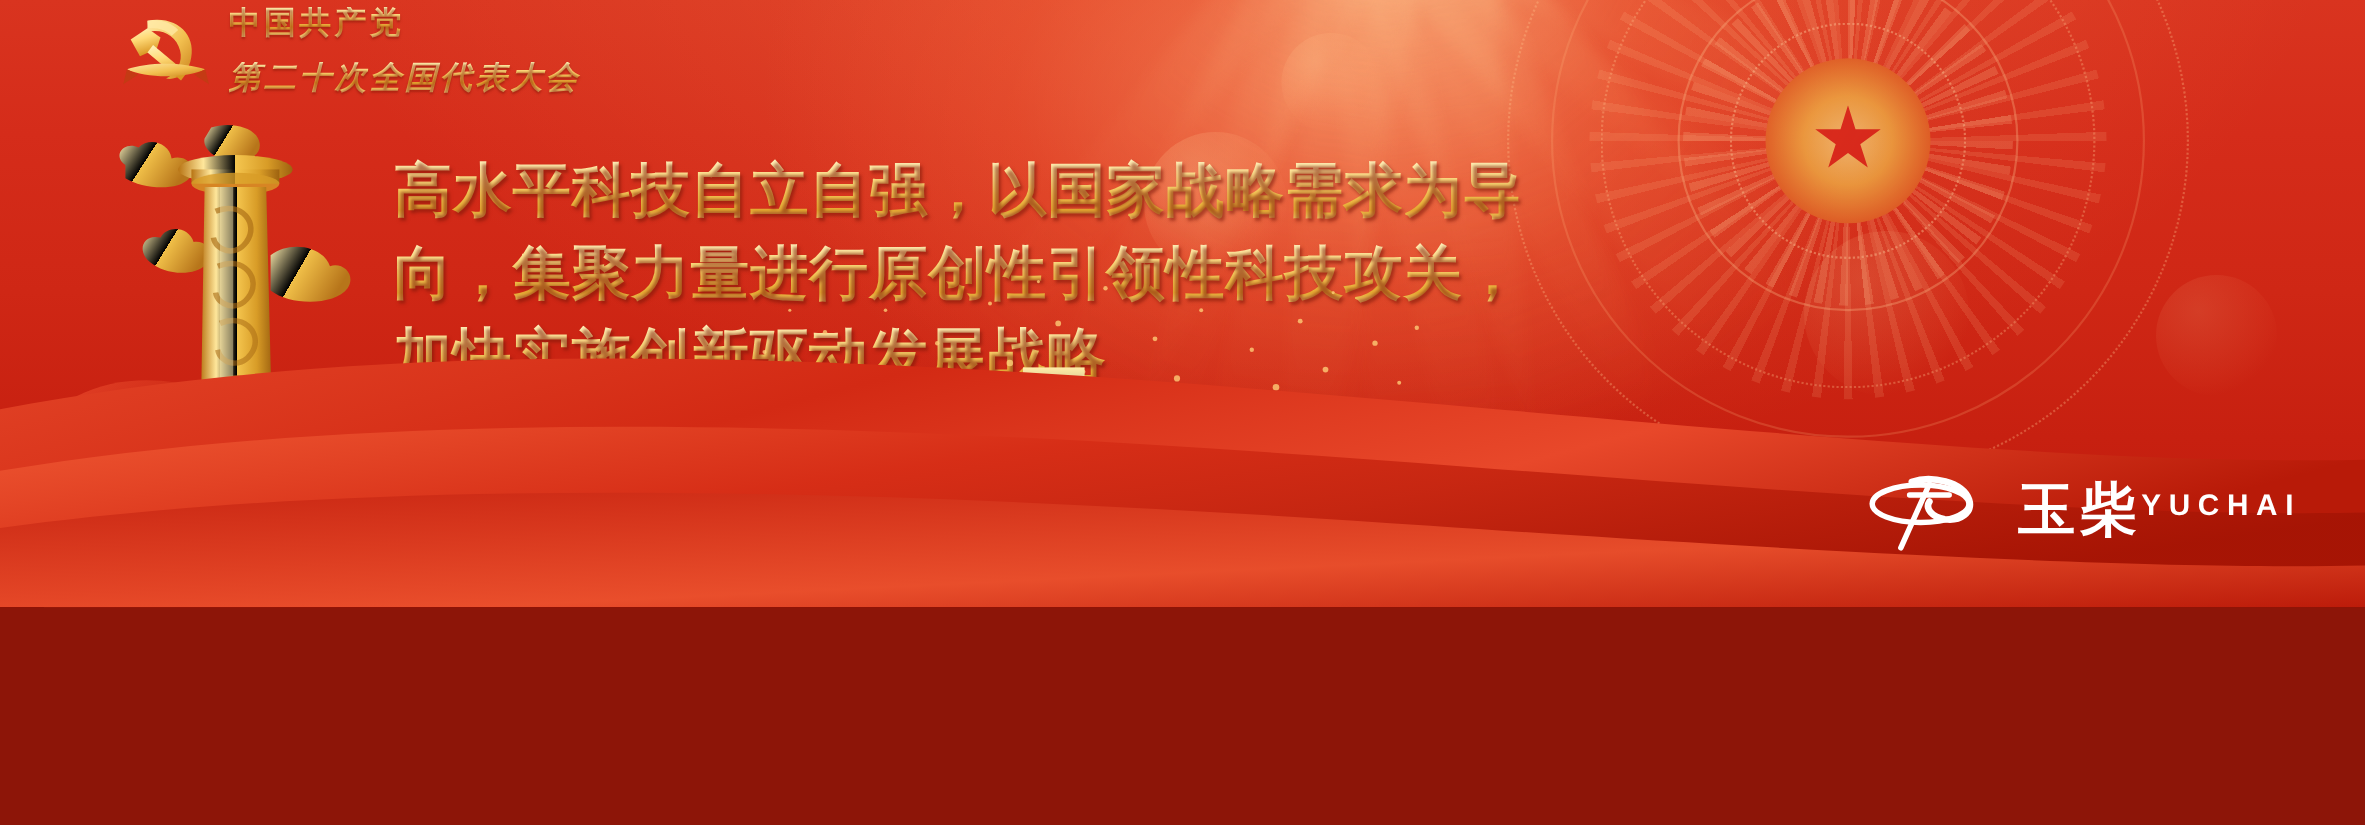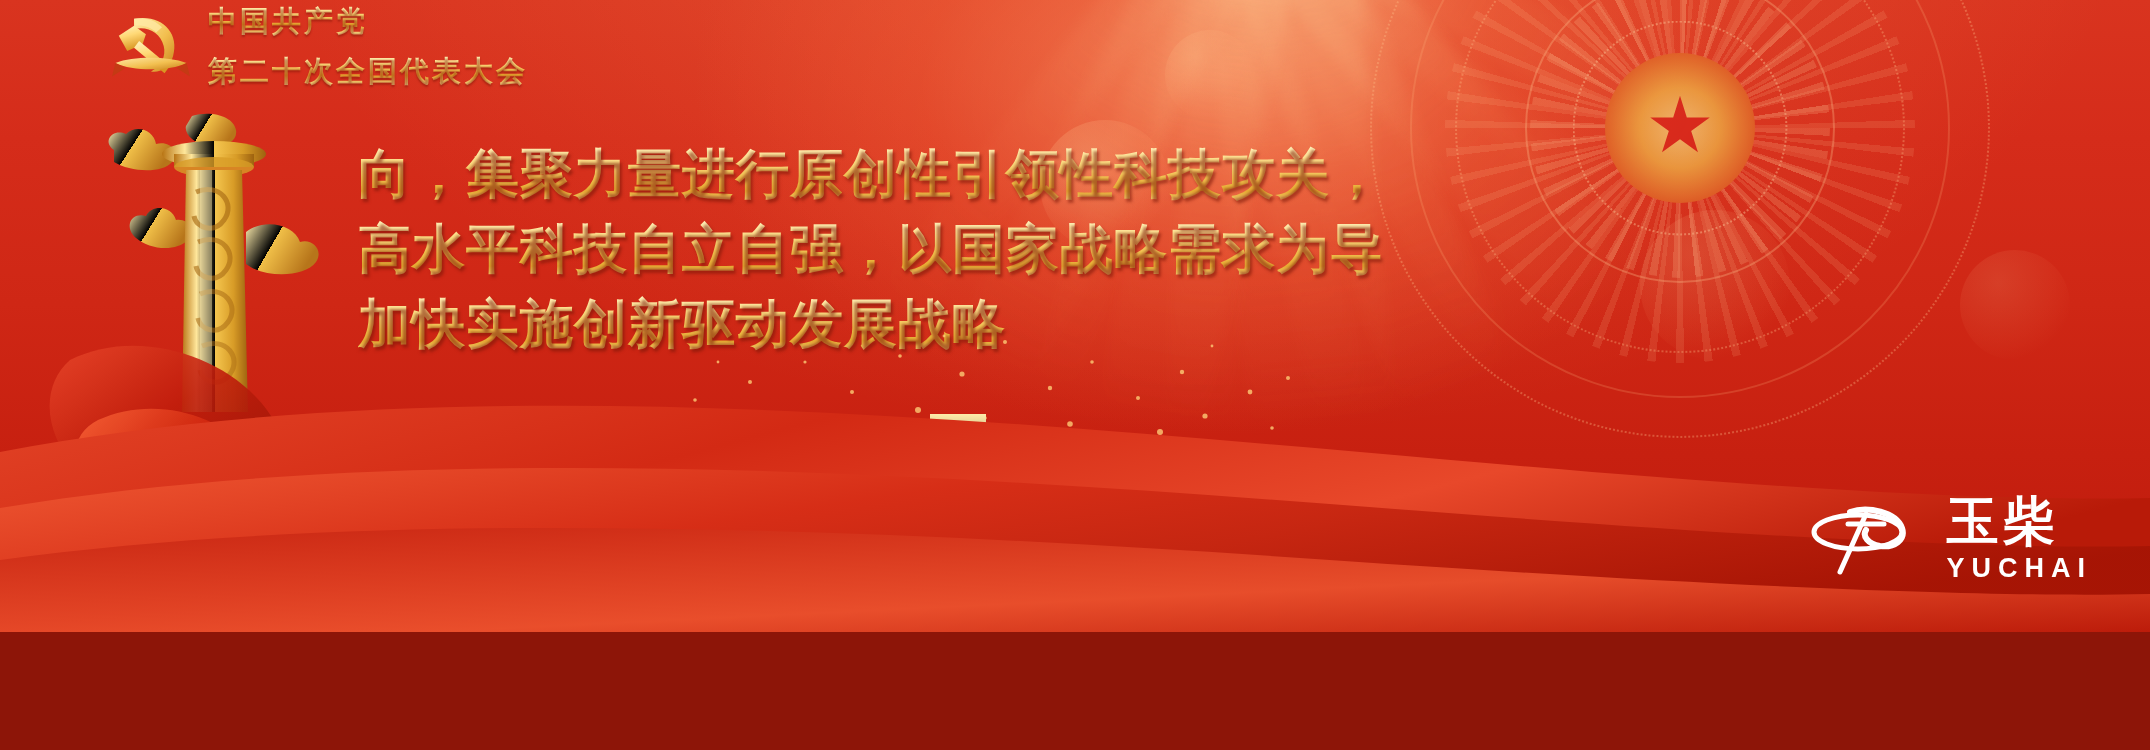--- a/index.html
+++ b/index.html
@@ -1,20 +1,20 @@
 <!DOCTYPE html>
 <html lang="zh"><head>
 <meta charset="utf-8">
 <title>20th CPC National Congress Banner</title>
 <style>
   html,body{margin:0;padding:0;background:#8d1508;}
   *{box-sizing:border-box;}
   .banner{
     position:relative;
-    width:2150px;height:632px;
+    width:2150px;height:552px;
     overflow:hidden;
     font-family:"Liberation Sans","DejaVu Sans",sans-serif;
     background:
       radial-gradient(ellipse 760px 520px at 1210px 80px, rgba(255,160,110,.55) 0%, rgba(255,120,70,.22) 38%, rgba(220,60,35,0) 68%),
       radial-gradient(ellipse 1500px 900px at 1200px -120px, rgba(255,150,90,.30) 0%, rgba(210,45,25,0) 62%),
       linear-gradient(180deg,#d9341f 0%,#d52c1a 22%,#cf2715 48%,#c72010 72%,#bc1a0c 100%),
       #c72010;
   }
 
   
@@ -74,21 +74,21 @@
   .emblem{width:86px;height:78px;flex:0 0 auto;}
   .logo-text{display:flex;flex-direction:column;line-height:1.05;}
   .logo-text .l1,.logo-text .l2{
     font-family:"Liberation Serif","DejaVu Serif",serif;
     font-weight:bold;letter-spacing:3px;white-space:nowrap;
     background:linear-gradient(180deg,#fff3b8 0%,#ffd873 30%,#e8a52c 62%,#fbe49a 100%);
     -webkit-background-clip:text;background-clip:text;color:transparent;
     text-shadow:0 2px 2px rgba(120,20,5,.45);
   }
   .logo-text .l1{font-size:29px;}
-  .logo-text .l2{font-size:29px;margin-top:20px;}
+  .logo-text .l2{font-size:29px;margin-top:20px;font-style:italic;}
 
   
   .pillar{position:absolute;left:96px;top:112px;width:250px;height:330px;pointer-events:none;}
   .silk{position:absolute;left:40px;top:300px;width:420px;height:330px;pointer-events:none;opacity:.95;}
 
   
   .slogan{
     position:absolute;left:358px;top:140px;width:1300px;
   }
   .slogan .line{
@@ -108,21 +108,21 @@
 
   
   .skyline{position:absolute;left:620px;bottom:60px;width:560px;height:160px;pointer-events:none;}
   .tech-icons{position:absolute;left:1180px;bottom:78px;width:280px;height:70px;pointer-events:none;}
   .sparkles{position:absolute;left:600px;bottom:150px;width:700px;height:160px;pointer-events:none;opacity:.85;}
   .wave{position:absolute;left:0;bottom:0;width:2150px;height:330px;pointer-events:none;}
 
   
   .brand{position:absolute;right:58px;bottom:50px;display:flex;align-items:center;gap:18px;}
   .brand .mark{width:118px;height:74px;flex:0 0 auto;}
-  .brand .names{display:flex;flex-direction:column;align-items:flex-start;text-align:center;}
+  .brand .names{display:flex;flex-direction:row;align-items:flex-start;text-align:center;}
   .brand .cn{
     font-family:"Liberation Serif","DejaVu Serif",serif;
     font-weight:bold;font-size:52px;line-height:1;color:#ffffff;letter-spacing:4px;
   }
   .brand .en{
     font-family:"Liberation Sans","DejaVu Sans",sans-serif;
     font-weight:bold;font-size:27px;line-height:1;color:#ffffff;letter-spacing:7px;margin-top:7px;
   }
 </style>
 </head>
@@ -246,22 +246,22 @@
         <stop offset="100%" stop-color="#9d1404"></stop>
       </linearGradient>
     </defs>
     <path d="M30 60 C90 30 170 50 215 96 C258 140 250 186 196 206 C140 226 72 206 36 168 C4 134 0 86 30 60 Z" fill="url(#sk1)" opacity=".95"></path>
     <path d="M58 120 C110 96 176 112 208 150 C236 184 216 218 168 224 C112 232 56 206 40 172 C30 150 38 130 58 120 Z" fill="url(#sk2)" opacity=".85"></path>
     <path d="M0 210 C90 176 220 182 330 232 C400 264 416 300 410 330 L0 330 Z" fill="url(#sk1)" opacity=".9"></path>
     <path d="M0 252 C110 220 240 230 350 284 C390 304 406 318 412 330 L0 330 Z" fill="url(#sk2)" opacity=".8"></path>
   </svg>
 
   <div class="slogan">
+    <div class="line">高水平科技自立自强，以国家战略需求为导</div>
     <div class="line">向，集聚力量进行原创性引领性科技攻关，</div>
-    <div class="line">高水平科技自立自强，以国家战略需求为导</div>
     <div class="line">加快实施创新驱动发展战略</div>
   </div>
 
   <svg class="sparkles" viewBox="0 0 700 160">
     <g fill="#ffd27a" opacity=".9">
       <circle cx="60" cy="110" r="2.4"></circle>
         <circle cx="95" cy="78" r="1.8"></circle>
         <circle cx="130" cy="122" r="3"></circle>
       <circle cx="150" cy="60" r="2"></circle>
         <circle cx="180" cy="96" r="2.6"></circle>

